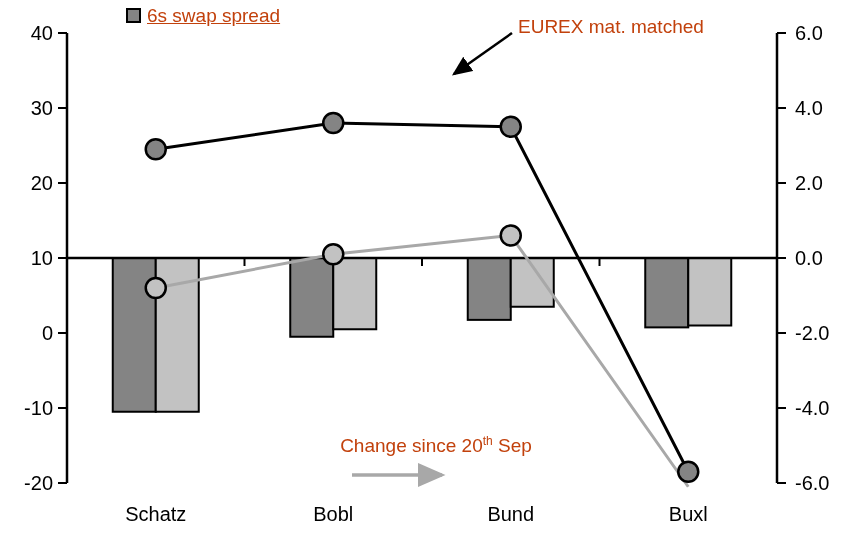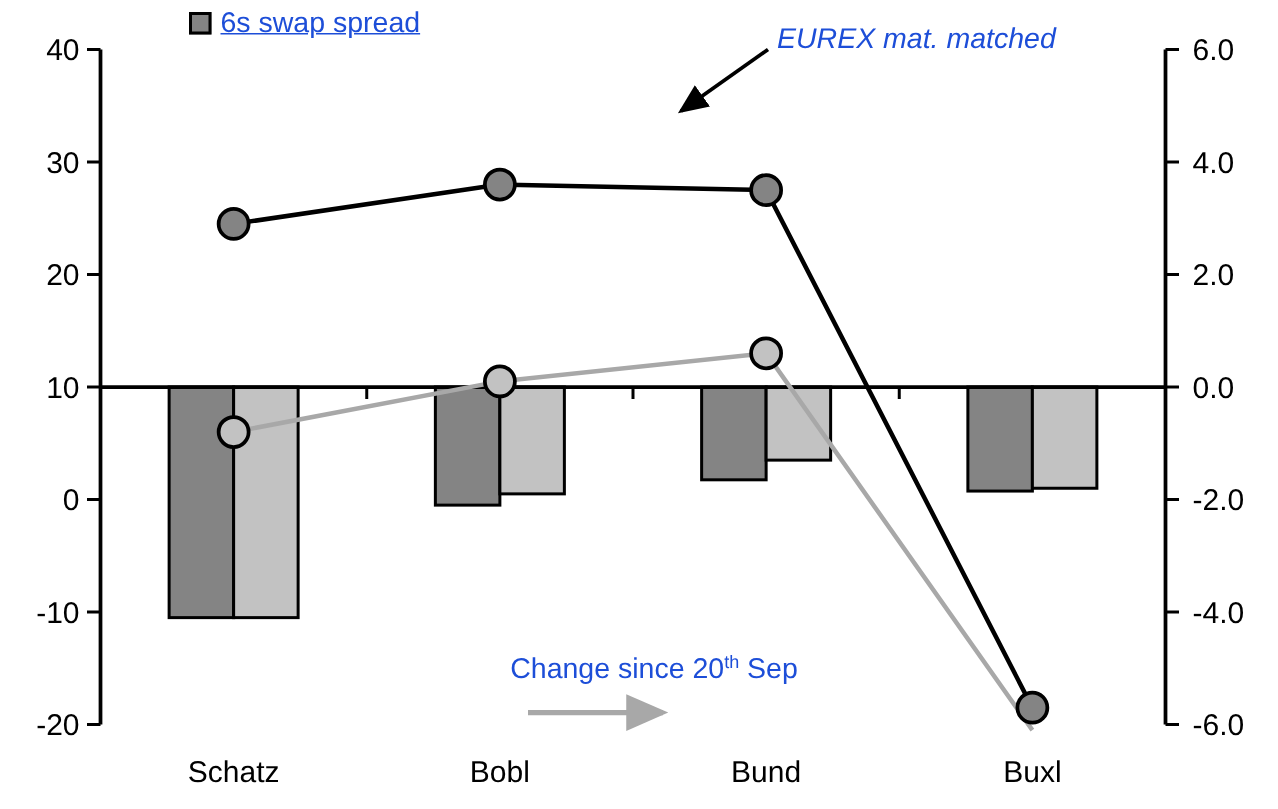--- a/index.html
+++ b/index.html
@@ -1,26 +1,26 @@
 <!DOCTYPE html>
 <html><head>
 <meta charset="utf-8">
 <style>
   html,body{margin:0;padding:0;background:#fff;}
   #stage{position:relative;width:852px;height:539px;background:#fff;overflow:hidden;
-         font-family:"Liberation Sans", sans-serif;color:#1d4ed8;}
+         font-family:"Liberation Sans", sans-serif;color:#c2410c;}
   svg text{font-family:"Liberation Sans", sans-serif;fill:#000;}
   .overlay{position:absolute;}
   
   #legend{left:126px;top:0;text-decoration:underline;}
   .legend-row{display:flex;align-items:center;height:30px;}
   .swatch{width:15px;height:15px;border:2px solid #000;box-sizing:border-box;margin-right:6px;flex:0 0 auto;}
   .legend-label{font-size:19px;line-height:1;white-space:nowrap;}
   
-  #curve-note{left:518px;top:14px;font-size:19px;line-height:26px;white-space:nowrap;font-style:italic;}
+  #curve-note{left:518px;top:14px;font-size:19px;line-height:26px;white-space:nowrap;}
   
   #change-note{left:0;top:434px;width:100%;text-align:center;font-size:19px;white-space:nowrap;margin-left:36px;}
   #change-note .wrap{display:inline-block;transform:translateX(-26px);}
   #change-note sup{font-size:12px;}
 </style>
 </head>
 <body>
 
 <div id="stage">
 

